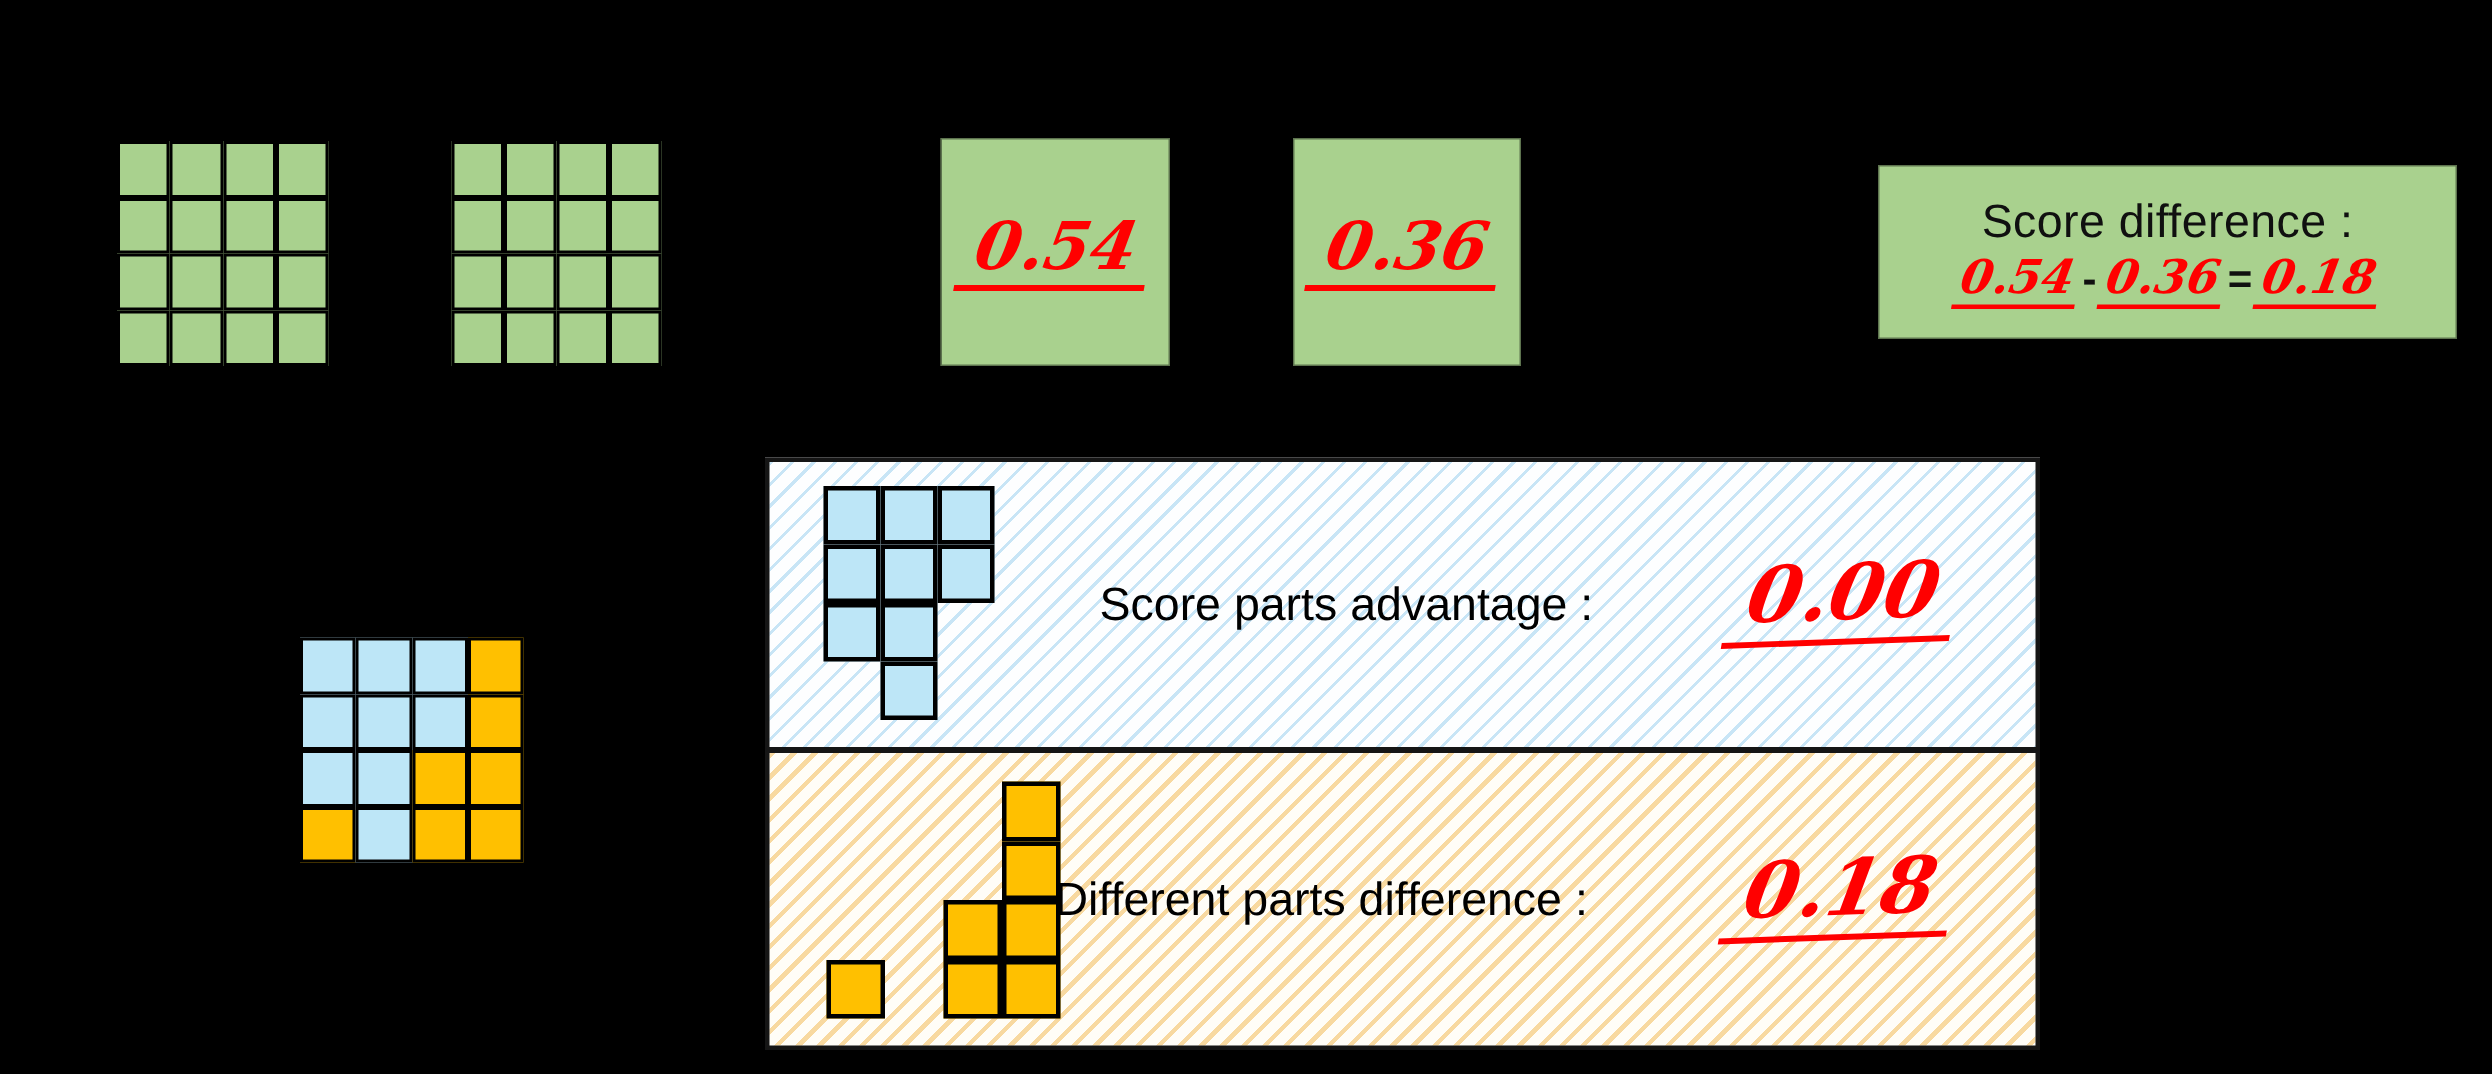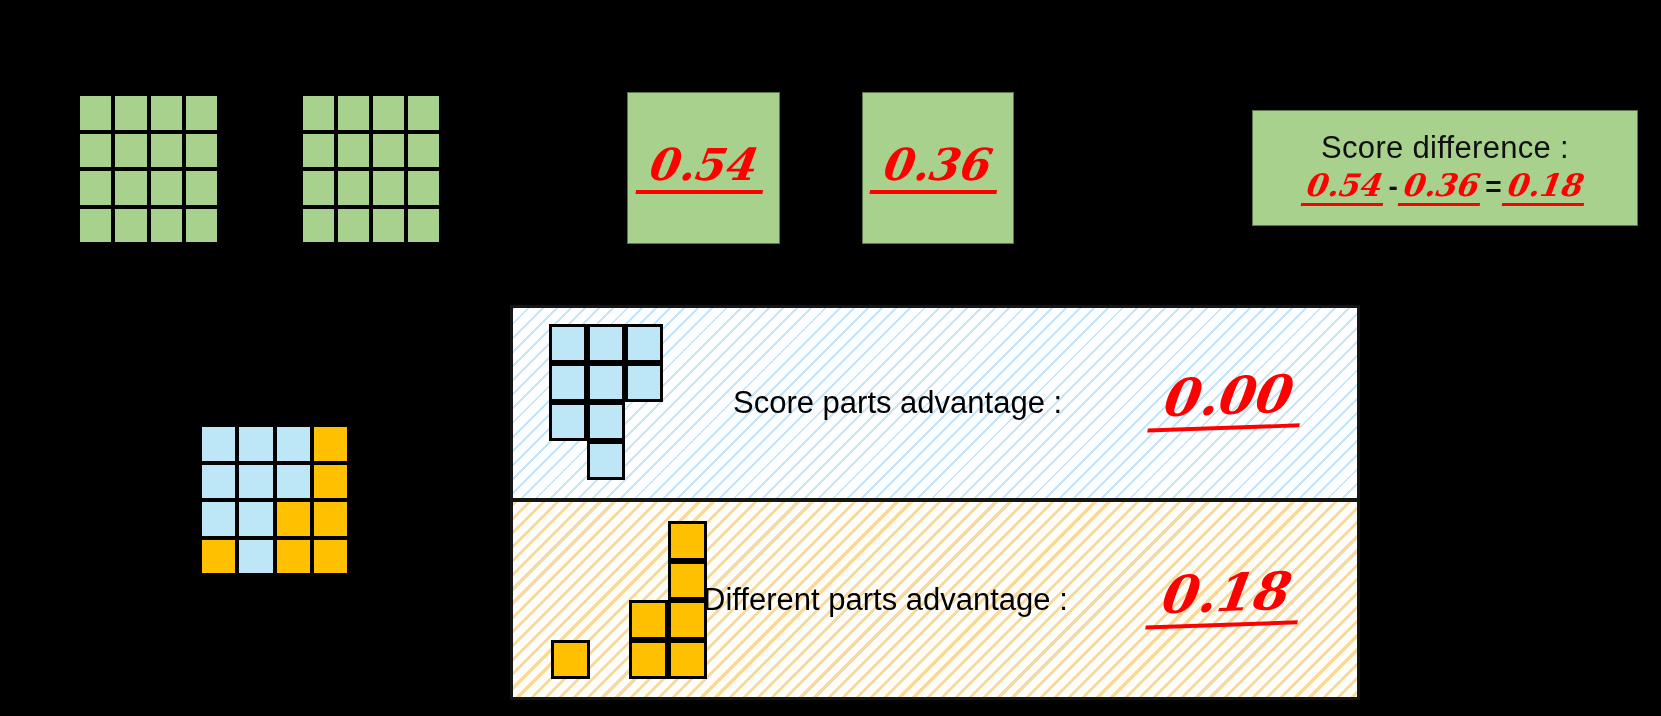--- a/index.html
+++ b/index.html
@@ -195,17 +195,17 @@
         <div class="cell" style="background: rgb(255, 192, 0);"></div>
         <div class="cell empty"></div>
         <div class="cell empty"></div>
         <div class="cell" style="background: rgb(255, 192, 0);"></div>
         <div class="cell" style="background: rgb(255, 192, 0);"></div>
         <div class="cell" style="background: rgb(255, 192, 0);"></div>
         <div class="cell empty"></div>
         <div class="cell" style="background: rgb(255, 192, 0);"></div>
         <div class="cell" style="background: rgb(255, 192, 0);"></div>
       </div>
-    <div class="panel-label" style="left:190px;">Different parts advantage :</div>
+    <div class="panel-label" style="left:190px;">Different parts difference :</div>
     <div class="panel-value" style="left:638px;">0.18</div>
   </div>
 
 </div>
 
 </body></html>

